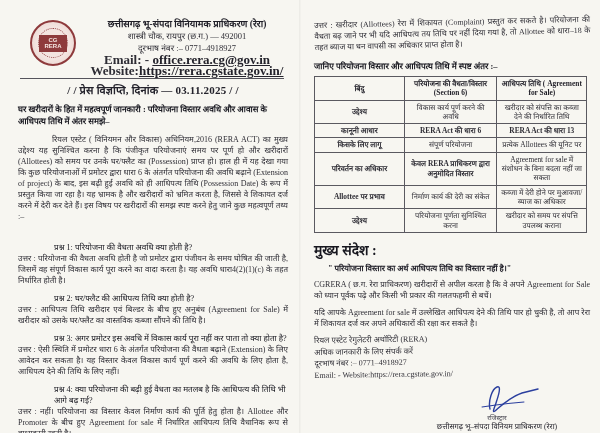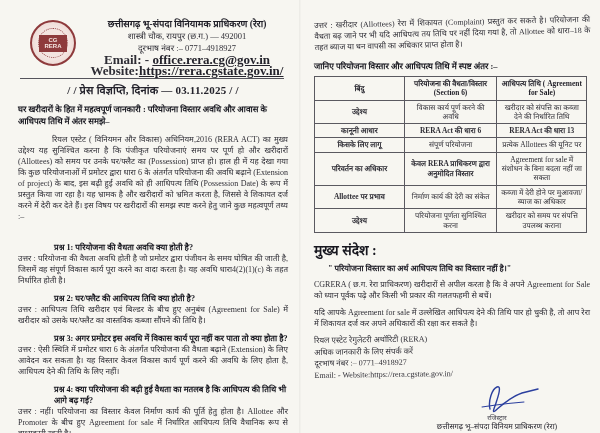--- a/index.html
+++ b/index.html
@@ -35,21 +35,21 @@
   .hr { border-bottom:1px solid #55545c; margin:2px 4px 3px 2px; }
   .press { text-align:center; font-size:11px; font-weight:bold; letter-spacing:0.2px;
            margin:3px 0 7px 0; color:#23222b; }
 
   
   .para { font-size:8px; line-height:11px; text-align:justify; }
   .lead-head { font-size:8.4px; font-weight:bold; line-height:11.5px; color:#17171f;
                margin-bottom:7px; }
   .intro { text-indent:34px; margin-bottom:20px; }
   .qa { margin-bottom:7px; }
-  .q { font-size:8.2px; font-weight:bold; color:#17171f; line-height:11px;padding-left:36px; }
+  .q { font-size:8.2px; font-weight:normal; color:#17171f; line-height:11px;padding-left:36px; }
   .a { font-size:8px; line-height:11px; text-align:justify; }
 
   
   .tilt { transform:rotate(-1.3deg); transform-origin:left top; }
   .sec-head { font-size:8.4px; font-weight:bold; color:#17171f; margin:7px 0 5px 0; }
   table.cmp { width:99%; border-collapse:collapse; margin-bottom:7px; }
   table.cmp th, table.cmp td {
     border:1px solid #5a5960; font-size:7.4px; line-height:9.3px;
     text-align:center; vertical-align:middle; padding:2px 3px; }
   table.cmp th { font-weight:bold; color:#1e1d26; }

